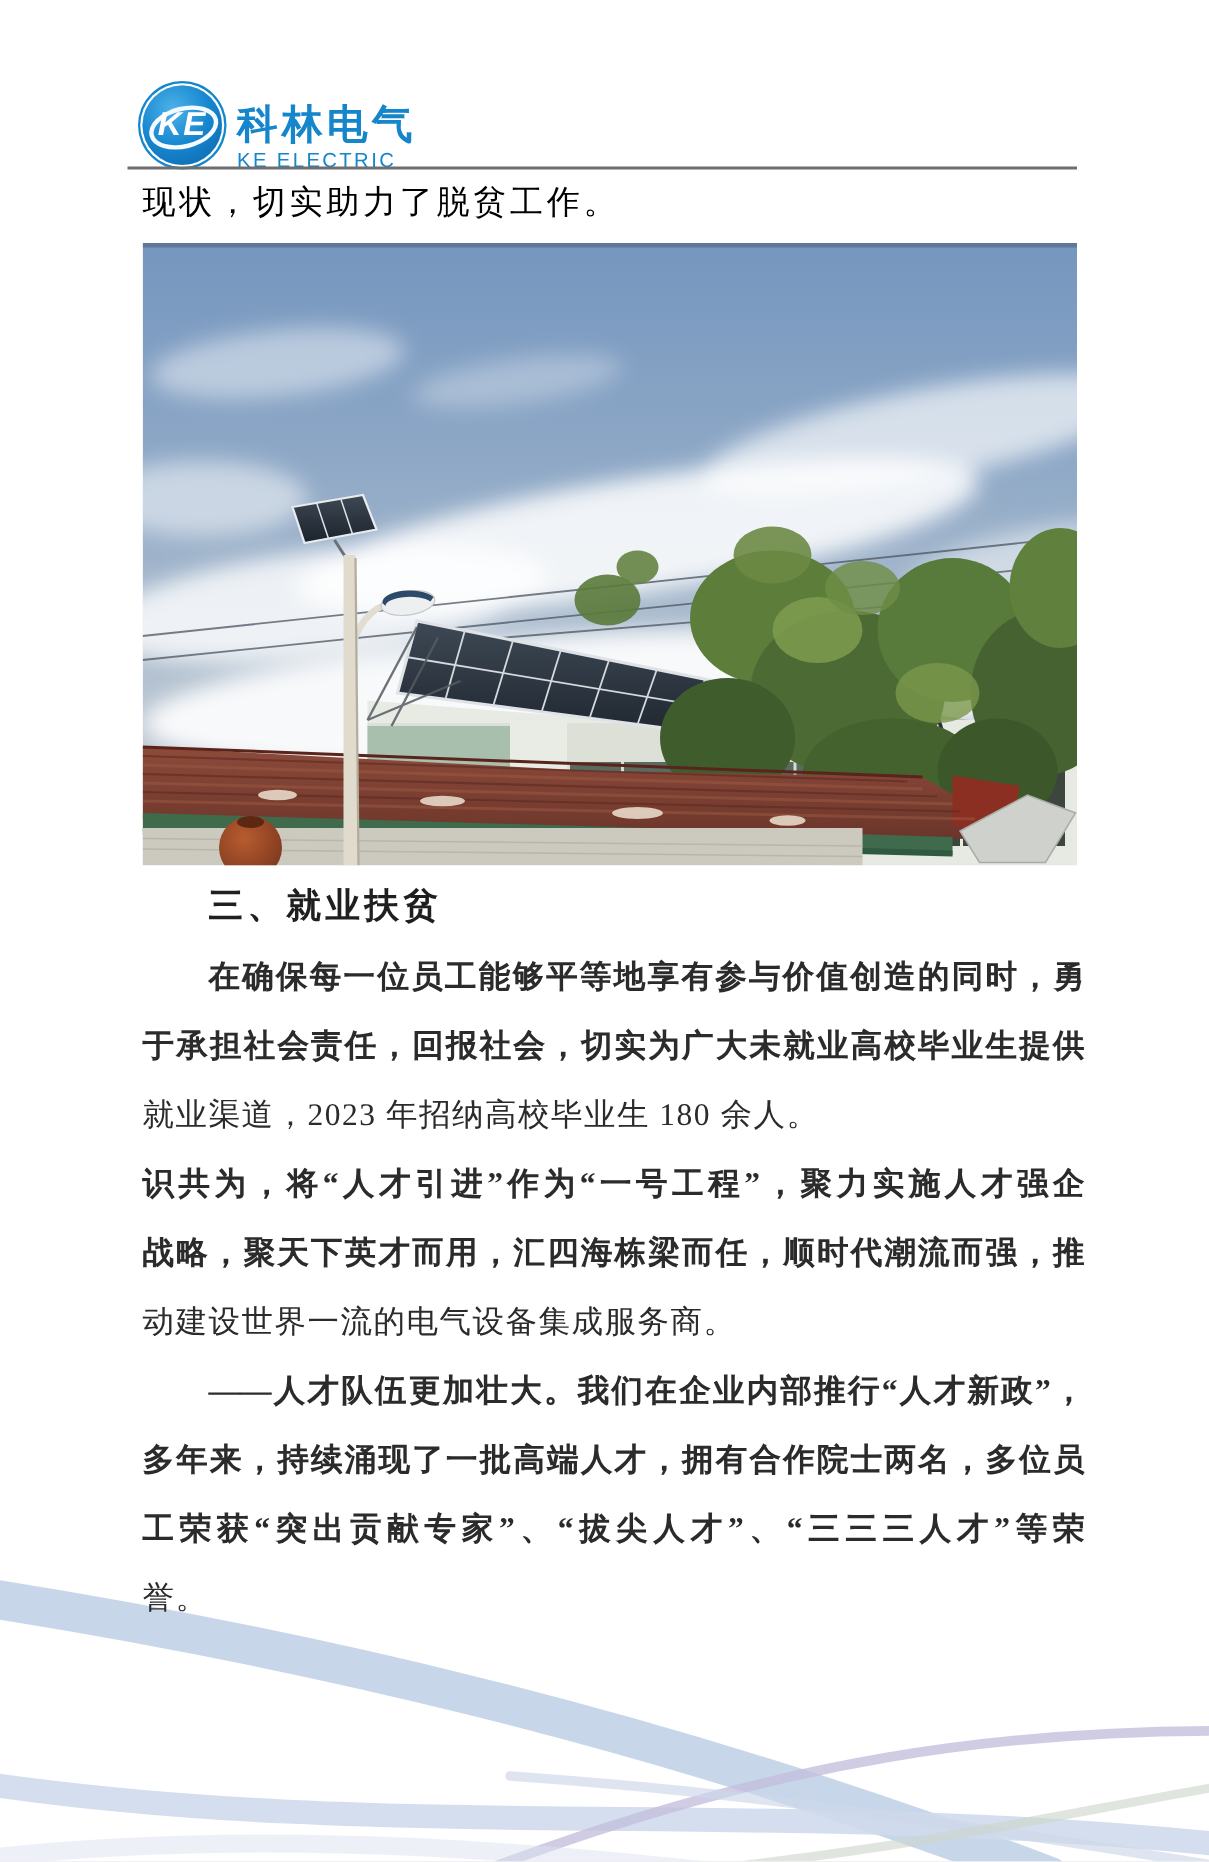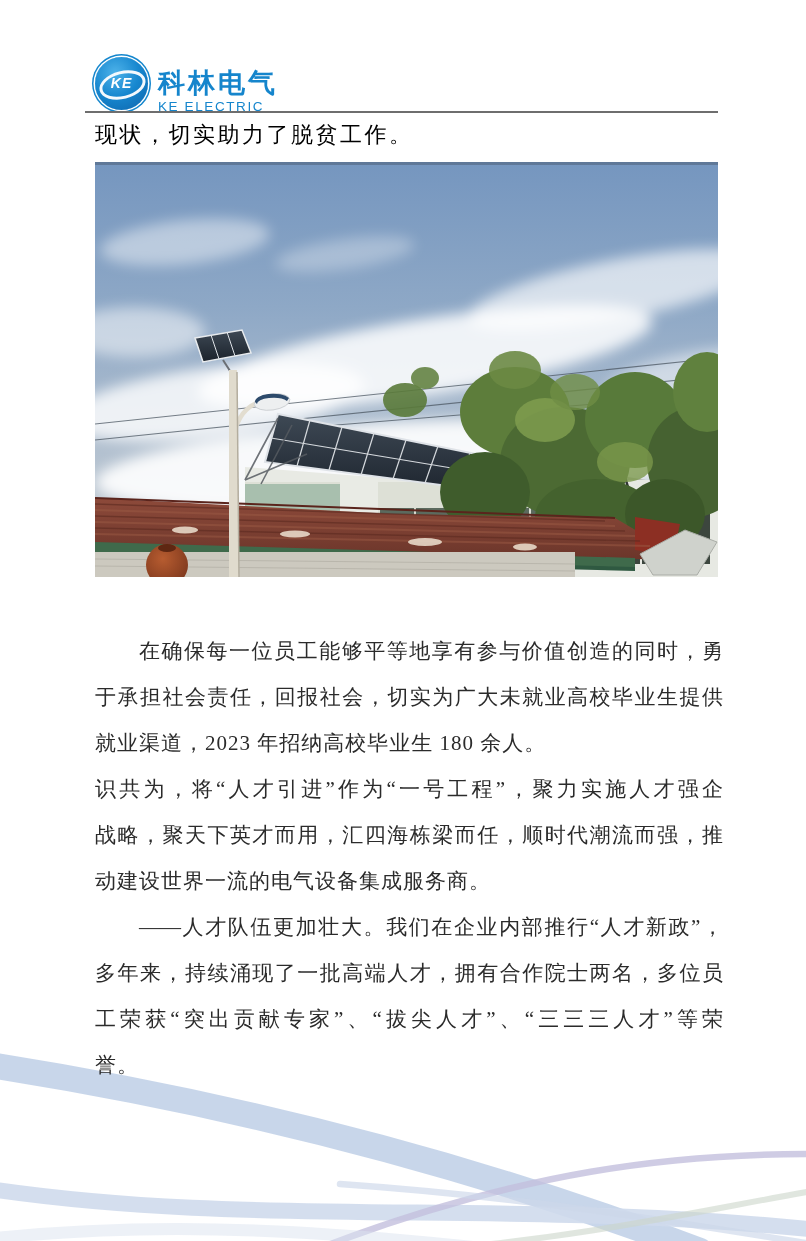--- a/index.html
+++ b/index.html
@@ -7,40 +7,40 @@
         font-family:"Liberation Serif","DejaVu Serif",serif;color:#2e2e2e;}
   
   .brand{position:absolute;left:95px;top:52px;display:flex;align-items:center;gap:10px;}
   .logo-mark{position:relative;width:53px;height:53px;border-radius:50%;
      background:radial-gradient(circle at 38% 30%, #4db2e9 0%, #1787cf 48%, #0d63aa 100%);
      box-shadow:0 0 0 1.5px #ffffff, 0 0 0 3px #1486cd;}
   .logo-ring{position:absolute;left:4px;top:14px;width:41px;height:22px;border:3px solid #f4f9fd;
      border-radius:50%;transform:rotate(-14deg);}
   .logo-ke{position:absolute;inset:0;display:flex;align-items:center;justify-content:center;
      color:#fff;font-family:"Liberation Sans","DejaVu Sans",sans-serif;font-weight:bold;
-     font-size:14px;letter-spacing:1px;font-style:italic;}
+     font-size:22px;letter-spacing:1px;font-style:italic;}
   .brand-text{display:flex;flex-direction:column;line-height:1.05;}
   .brand-cn{font-family:"Liberation Sans","DejaVu Sans",sans-serif;font-weight:bold;
      font-size:27px;color:#1585cc;letter-spacing:3px;margin-top:17px;}
   .brand-en{font-family:"Liberation Sans","DejaVu Sans",sans-serif;font-weight:normal;
      font-size:13.5px;color:#1585cc;letter-spacing:1.6px;margin-top:3px;}
   .rule{position:absolute;left:85px;top:111px;width:633px;height:2px;background:#6e6e6e;}
   
   .intro{position:absolute;left:95px;top:120px;width:640px;margin:0;font-size:22px;
      letter-spacing:2.5px;line-height:30px;color:#000000;}
   
   .photo{position:absolute;left:95px;top:162px;width:623px;height:415px;margin:0;overflow:hidden;}
   .photo svg{display:block;width:100%;height:100%;}
   
   .heading{position:absolute;left:139px;top:588px;margin:0;font-size:23px;color:#1f1f1f;
      font-family:"Liberation Sans","DejaVu Sans",sans-serif;font-weight:700;letter-spacing:3px;z-index:3;}
   .bodytext{position:absolute;left:95px;top:628px;width:628px;z-index:3;}
   .ln{height:46px;line-height:46px;font-size:21px;letter-spacing:1px;white-space:nowrap;
       color:#2b2b2b;}
-  .ln.fill{text-align:justify;text-align-last:justify;white-space:normal;letter-spacing:0;}
+  .ln.fill{text-align:justify;text-align-last:justify;white-space:normal;letter-spacing:0;font-weight:bold;}
   .ln.indent{text-indent:44px;}
   
   .swoosh{position:absolute;left:0;bottom:0;width:806px;height:205px;z-index:1;}
 </style>
 </head>
 <body>
 
 <div class="page">
 
   <div class="brand">
@@ -224,20 +224,21 @@
     <g fill="none" stroke-linecap="round">
       <path d="M -30 26 C 180 58 430 112 700 215" stroke="#c5d4e9" stroke-width="26" opacity="0.95"></path>
       <path d="M -30 150 C 250 195 520 160 836 196" stroke="#cfdaec" stroke-width="16" opacity="0.9"></path>
       <path d="M 320 212 C 520 136 670 116 836 118" stroke="#c3bfdd" stroke-width="6.5" opacity="0.8"></path>
       <path d="M 340 148 C 540 162 700 190 836 212" stroke="#ccd7e9" stroke-width="6.5" opacity="0.65"></path>
       <path d="M 420 215 C 600 200 720 170 836 151" stroke="#ccd6c9" stroke-width="6" opacity="0.6"></path>
       <path d="M -30 205 C 240 172 480 215 700 235" stroke="#dce4f0" stroke-width="12" opacity="0.5"></path>
     </g>
   </svg>
 
+  <h2 class="heading">三、就业扶贫</h2>
 
   <div class="bodytext">
     <div class="ln indent fill">在确保每一位员工能够平等地享有参与价值创造的同时，勇</div>
     <div class="ln fill">于承担社会责任，回报社会，切实为广大未就业高校毕业生提供</div>
     <div class="ln">就业渠道，2023 年招纳高校毕业生 180 余人。</div>
     <div class="ln fill">识共为，将“人才引进”作为“一号工程”，聚力实施人才强企</div>
     <div class="ln fill">战略，聚天下英才而用，汇四海栋梁而任，顺时代潮流而强，推</div>
     <div class="ln">动建设世界一流的电气设备集成服务商。</div>
     <div class="ln indent fill">——人才队伍更加壮大。我们在企业内部推行“人才新政”，</div>
     <div class="ln fill">多年来，持续涌现了一批高端人才，拥有合作院士两名，多位员</div>

